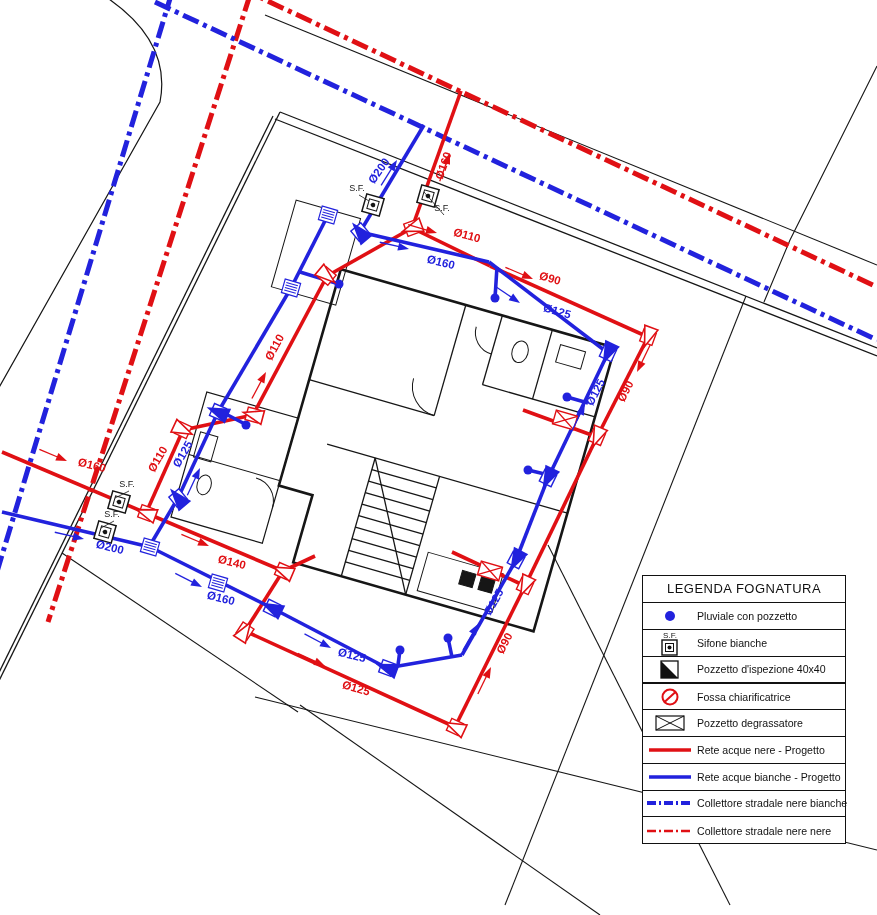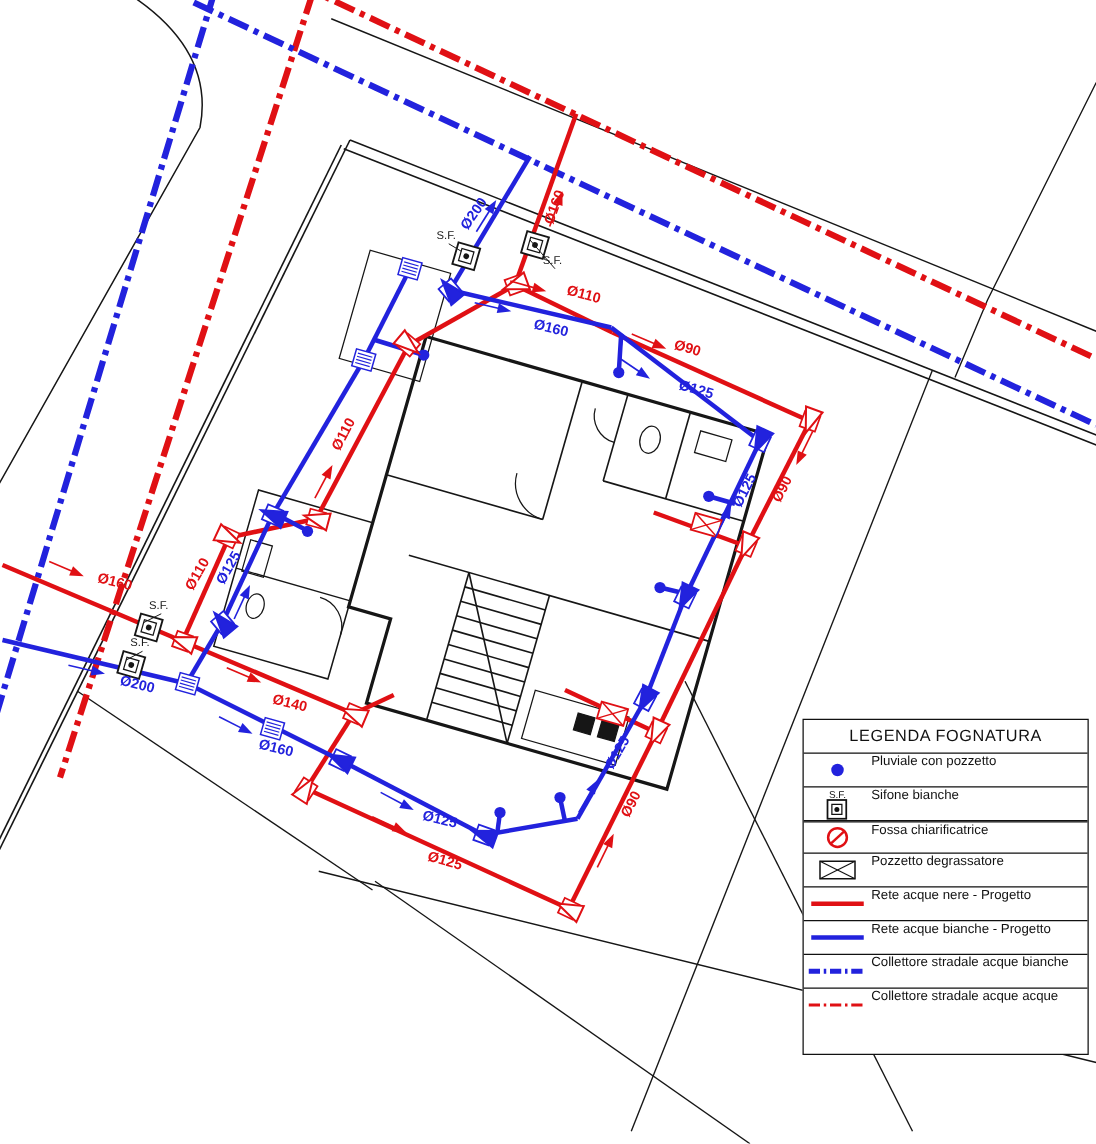--- a/index.html
+++ b/index.html
@@ -1,24 +1,24 @@
 <!DOCTYPE html>
 <html><head>
 <meta charset="utf-8">
 <style>
   html,body{margin:0;padding:0;background:#fff;width:877px;height:915px;overflow:hidden;
     font-family:"Liberation Sans",sans-serif;}
   #stage{position:relative;width:877px;height:915px;background:#fff;}
   #drawing{position:absolute;left:0;top:0;}
   
-  #legend{position:absolute;left:642px;top:575px;width:229px;height:269px;
+  #legend{position:absolute;left:642px;top:575px;width:204px;height:269px;
     background:#fff;border:1.6px solid #111;box-sizing:border-box;z-index:5;}
   #legend .lg-title{height:26px;line-height:26px;text-align:center;font-size:13px;
     letter-spacing:.5px;color:#111;border-bottom:1.4px solid #111;font-weight:500;}
-  .lg-row{display:flex;height:26.8px;border-bottom:1px solid #111;
+  .lg-row{display:flex;align-items:center;height:26.8px;border-bottom:1px solid #111;
     box-sizing:border-box;}
   .lg-row:last-child{border-bottom:none;}
   .lg-row.thick{border-top:1.8px solid #111;}
   .lg-ico{width:54px;display:flex;justify-content:center;align-items:center;flex:0 0 54px;}
   .lg-lab{font-size:10.6px;color:#111;white-space:nowrap;}
 </style>
 </head>
 <body>
 
 <div id="stage">
@@ -384,20 +384,29 @@
           <span class="lg-ico">
             <svg width="44" height="26">
               <text x="22" y="8" font-size="8" text-anchor="middle" fill="#111" font-family="&quot;Liberation Sans&quot;,sans-serif">S.F.</text>
               <rect x="14" y="10" width="15" height="15" fill="#fff" stroke="#111" stroke-width="1.4"></rect>
               <rect x="17.5" y="13.5" width="8" height="8" fill="#fff" stroke="#111"></rect>
               <circle cx="21.5" cy="17.5" r="2" fill="#111"></circle>
             </svg>
           </span>
           <span class="lg-lab">Sifone bianche</span>
         </div>
+        <div class="lg-row">
+          <span class="lg-ico">
+            <svg width="44" height="20">
+              <rect x="13" y="2" width="17" height="17" fill="#fff" stroke="#111" stroke-width="1.3"></rect>
+              <path d="M13,19 L13,2 L30,19 Z" fill="#111"></path>
+            </svg>
+          </span>
+          <span class="lg-lab">Pozzetto d'ispezione 40x40</span>
+        </div>
         <div class="lg-row thick">
           <span class="lg-ico">
             <svg width="44" height="20">
               <circle cx="22" cy="10" r="7.5" fill="none" stroke="#e01014" stroke-width="2"></circle>
               <line x1="16" y1="15.5" x2="28" y2="4.5" stroke="#e01014" stroke-width="2"></line>
             </svg>
           </span>
           <span class="lg-lab">Fossa chiarificatrice</span>
         </div>
         <div class="lg-row">
@@ -425,25 +434,25 @@
             </svg>
           </span>
           <span class="lg-lab">Rete acque bianche - Progetto</span>
         </div>
         <div class="lg-row">
           <span class="lg-ico">
             <svg width="48" height="8">
               <line x1="1" y1="4" x2="47" y2="4" stroke="#2222dd" stroke-width="4" stroke-dasharray="9 3 2 3"></line>
             </svg>
           </span>
-          <span class="lg-lab">Collettore stradale acque bianche</span>
+          <span class="lg-lab">Collettore stradale nere bianche</span>
         </div>
         <div class="lg-row">
           <span class="lg-ico">
             <svg width="48" height="8">
               <line x1="1" y1="4" x2="47" y2="4" stroke="#e01014" stroke-width="2.4" stroke-dasharray="9 3 2 3"></line>
             </svg>
           </span>
-          <span class="lg-lab">Collettore stradale acque acque</span>
+          <span class="lg-lab">Collettore stradale nere nere</span>
         </div>
       </div>
   </div>
 </div>
 
 </body></html>

